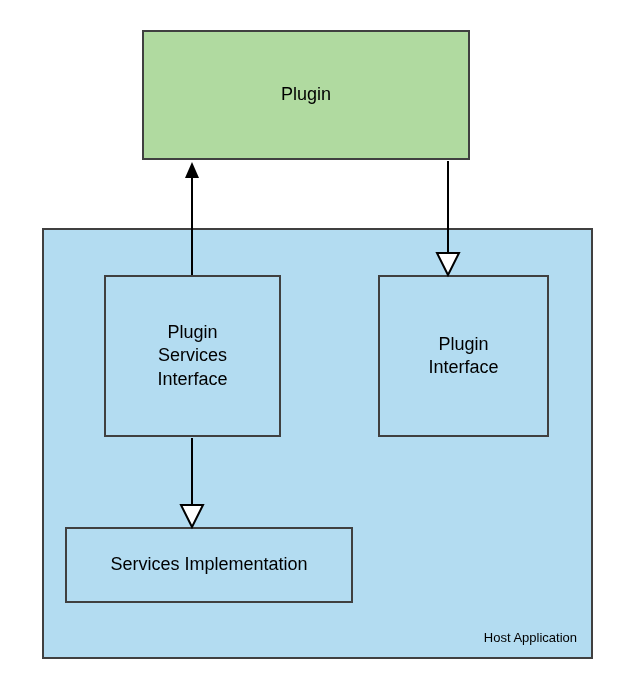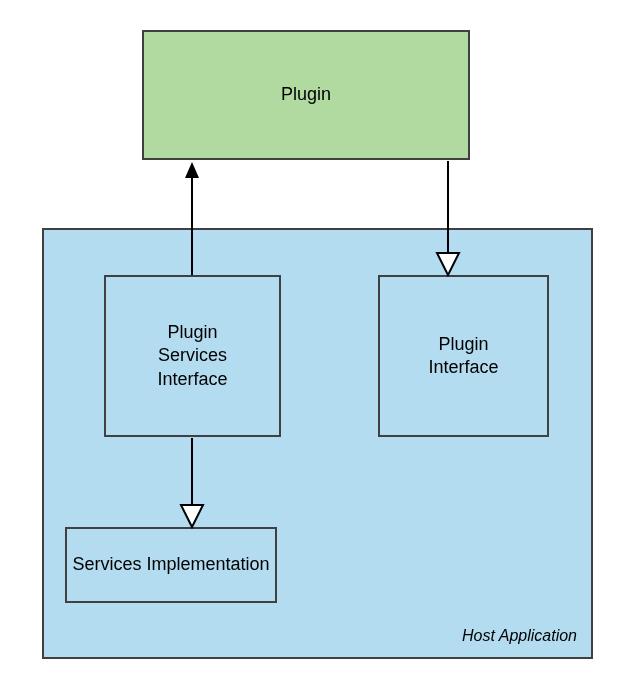--- a/index.html
+++ b/index.html
@@ -39,41 +39,40 @@
     left: 42px;
     top: 228px;
     width: 551px;
     height: 431px;
     background: #b3dcf1;
   }
   .host-label {
     position: absolute;
     right: 14px;
     bottom: 10px;
-    font-size: 16px;
-    font-style: italic;
+    font-size: 13px;
   }
   .psi-box {
     left: 104px;
     top: 275px;
     width: 177px;
     height: 162px;
     background: #b3dcf1;
   }
   .pi-box {
     left: 378px;
     top: 275px;
     width: 171px;
     height: 162px;
     background: #b3dcf1;
   }
   .si-box {
     left: 65px;
     top: 527px;
-    width: 212px;
+    width: 288px;
     height: 76px;
     background: #b3dcf1;
   }
   svg.arrows {
     position: absolute;
     left: 0; top: 0;
     width: 628px;
     height: 680px;
     pointer-events: none;
   }

